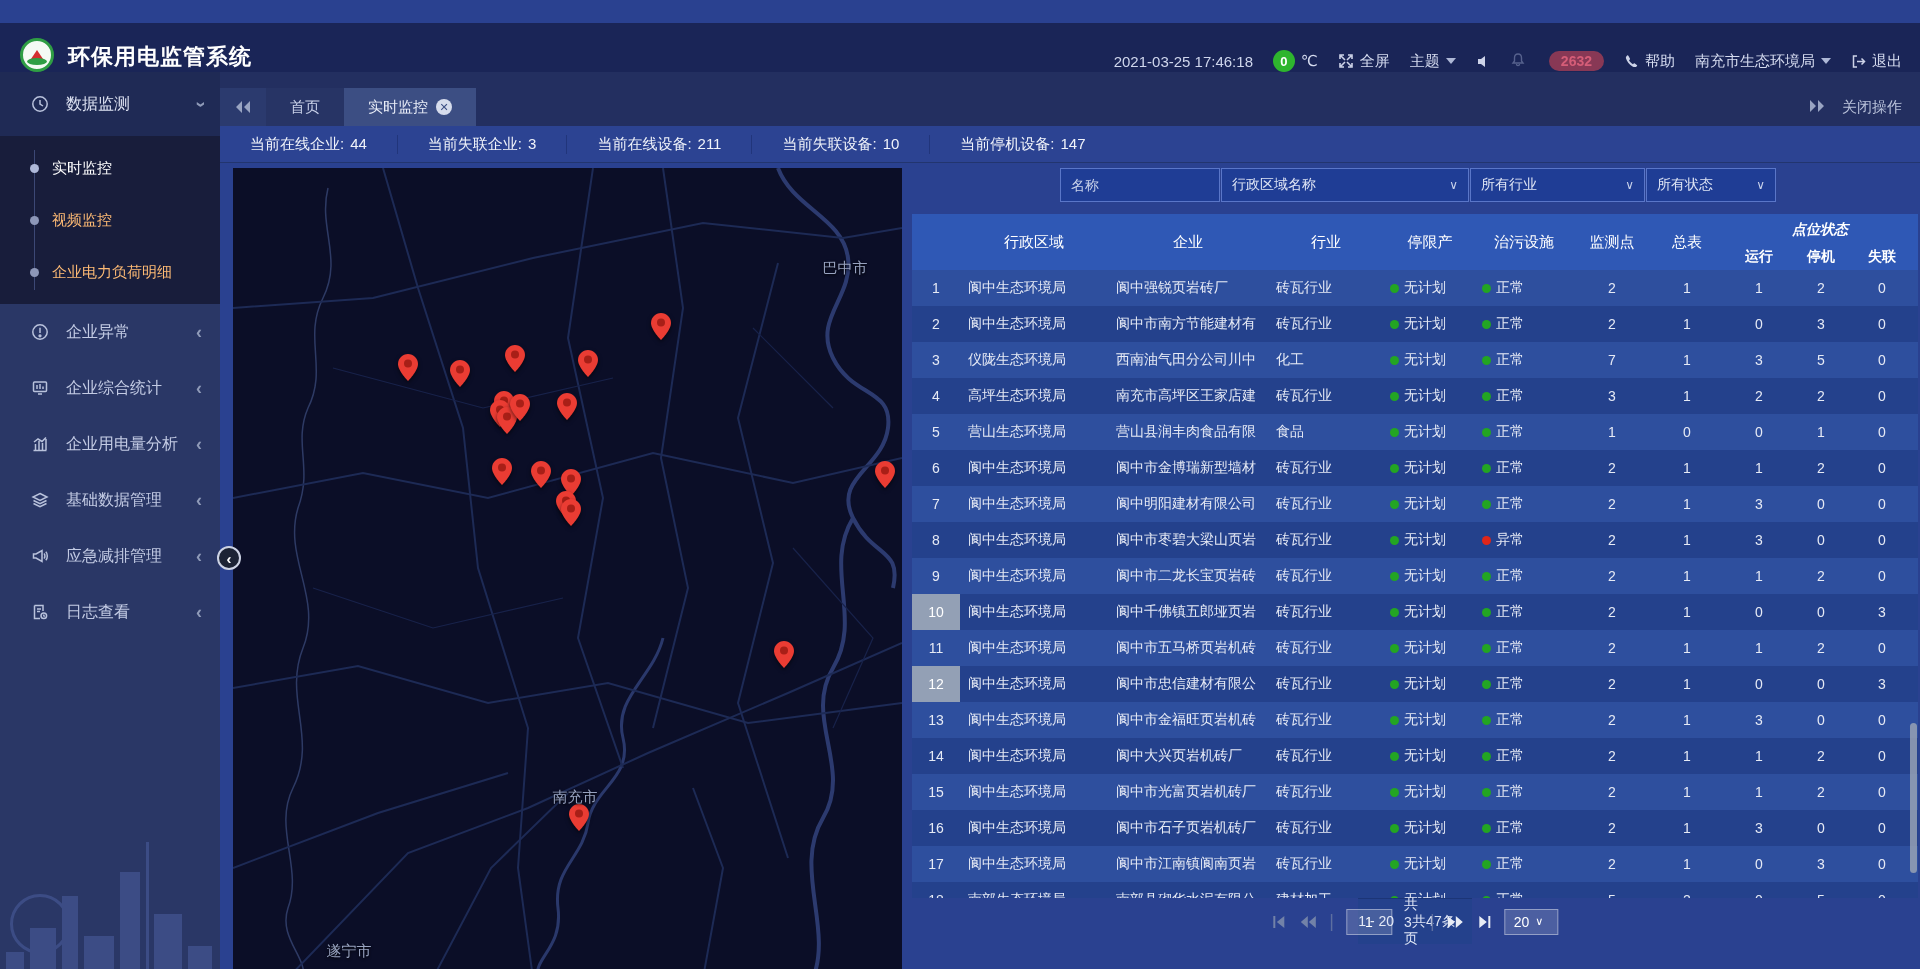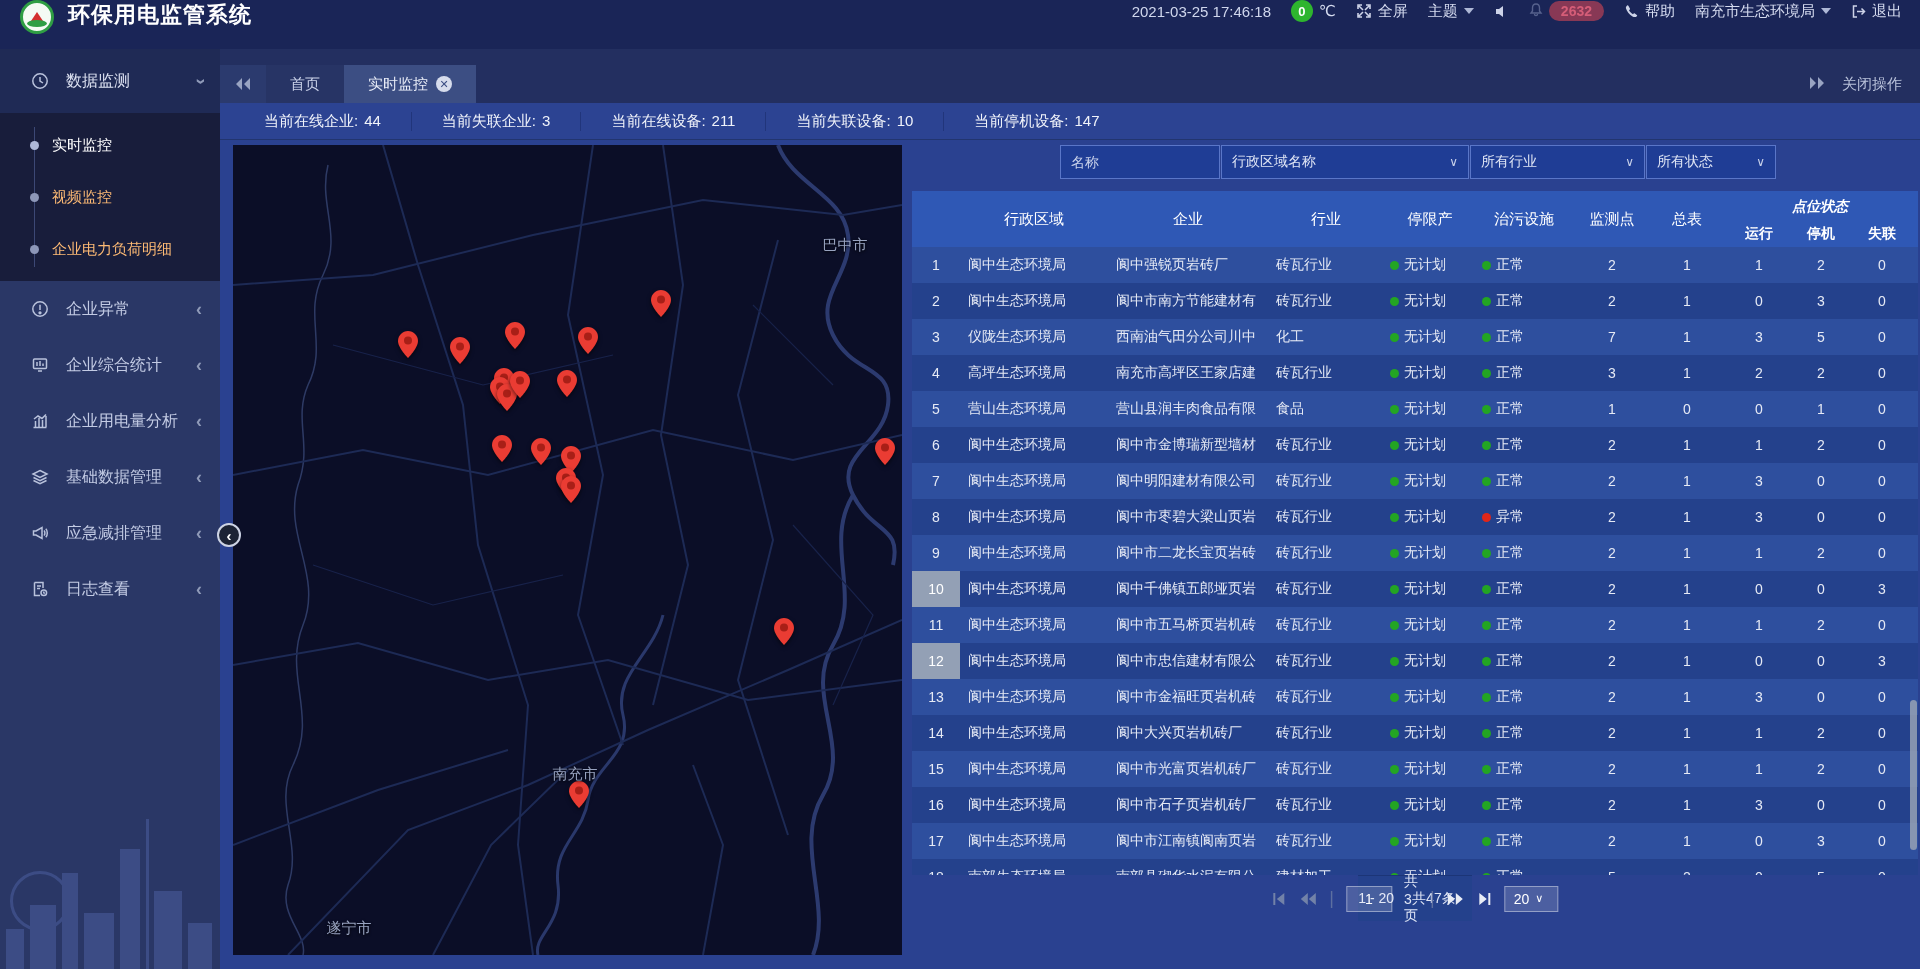--- a/index.html
+++ b/index.html
@@ -1,38 +1,38 @@
 <!DOCTYPE html>
 <html><head>
 <meta charset="utf-8">
 <style>
   * { margin:0; padding:0; box-sizing:border-box; }
   html,body { width:1920px; height:969px; overflow:hidden; background:#2a4190;
     font-family:"Liberation Sans","DejaVu Sans",sans-serif; }
 
   
-  .topbar { height:49px; background:#1a2557; display:flex; align-items:flex-start;
-    padding:0 18px 0 20px; color:#d6dcf0; }
+  .topbar { height:49px; background:#1a2557; display:flex; align-items:flex-end;
+    padding:0 18px 0 20px; color:#d6dcf0;margin-top:23px; }
   .logo { width:34px; height:34px; border-radius:50%; background:#f4faf4;
     border:3px solid #2f9e44; position:relative; flex:0 0 auto; }
   .logo::before { content:""; position:absolute; left:8px; top:9px; border-left:6px solid transparent;
     border-right:6px solid transparent; border-bottom:9px solid #d32f2f; }
   .logo::after { content:""; position:absolute; left:4px; bottom:4px; width:20px; height:7px;
     border-radius:50%; background:#2f9e44; }
   .app-title { font-size:22px; font-weight:bold; color:#fff; margin-left:14px; letter-spacing:1px; }
   .topbar-right { margin-left:auto; display:flex; align-items:center; gap:20px; font-size:15px; }
   .datetime { color:#cfd6ec; }
   .temp { display:flex; align-items:center; gap:6px; }
   .temp-badge { width:22px; height:22px; border-radius:50%; background:#2eb52e; color:#fff;
     font-size:13px; display:flex; align-items:center; justify-content:center; font-weight:bold; }
   .tb-item { display:flex; align-items:center; gap:6px; cursor:pointer; color:#d6dcf0; }
   .tb-item svg { display:block; }
   .caret-down { width:0; height:0; border-left:5px solid transparent; border-right:5px solid transparent;
     border-top:6px solid #aeb8d6; display:inline-block; }
-  .notif { display:flex; align-items:center; gap:6px; opacity:.95; }
+  .notif { display:flex; align-items:center; gap:24px; opacity:.95; }
   .notif-badge { background:#8e3a55; color:#e0607a; border-radius:10px; padding:2px 12px;
     font-size:14px; font-weight:bold; }
 
   
   .app { display:flex; height:920px; }
 
   
   .sidebar { width:220px; background:#2a3766; position:relative; flex:0 0 auto; color:#c3cbe4; overflow:hidden; }
   .menu-group-header { height:64px; display:flex; align-items:center; padding:0 18px 0 30px;
     background:#1f2a55; cursor:pointer; font-size:16px; color:#dde2f2; }
@@ -60,21 +60,21 @@
   .tab-scroll-btn { width:46px; height:38px; background:#2b3a6e; display:flex; align-items:center;
     justify-content:center; color:#99a4c2; cursor:pointer; }
   .tab { height:38px; display:flex; align-items:center; padding:0 24px; font-size:15px; color:#c9d1e8;
     background:#273465; cursor:pointer; gap:8px; }
   .tab.active { background:#3c4e83; color:#e9edf8; }
   .tab-close { width:16px; height:16px; border-radius:50%; background:#d6dcec; color:#3c4e83;
     font-size:11px; font-weight:bold; display:flex; align-items:center; justify-content:center; cursor:pointer; }
   .tabbar-right { margin-left:auto; display:flex; align-items:center; gap:16px; height:38px;
     padding-right:18px; color:#b9c2da; font-size:15px; }
 
-  .statsbar { height:37px; background:#2c4392; display:flex; align-items:center; padding-left:14px;
+  .statsbar { height:37px; background:#2c4392; display:flex; align-items:center; 
     border-bottom:1px solid #22356f; }
   .stat { padding:0 30px; font-size:15px; color:#f0f3fa; border-right:1px solid rgba(15,30,80,.35);
     display:flex; gap:6px; }
   .stat:last-child { border-right:none; }
 
   .content { flex:1; display:flex; padding:5px 0 0 13px; gap:10px; }
 
   
   .map-panel { width:669px; height:810px; background:#0b0e27; position:relative; flex:0 0 auto; }
   .map-panel svg.roads { position:absolute; inset:0; }

